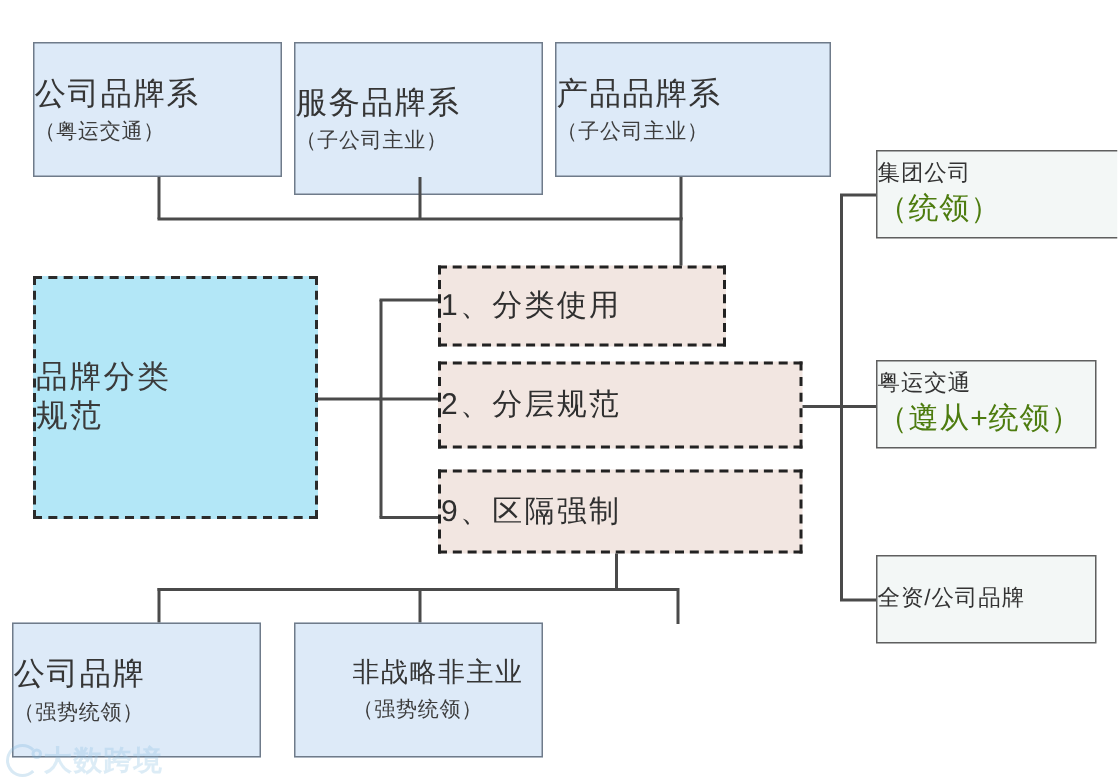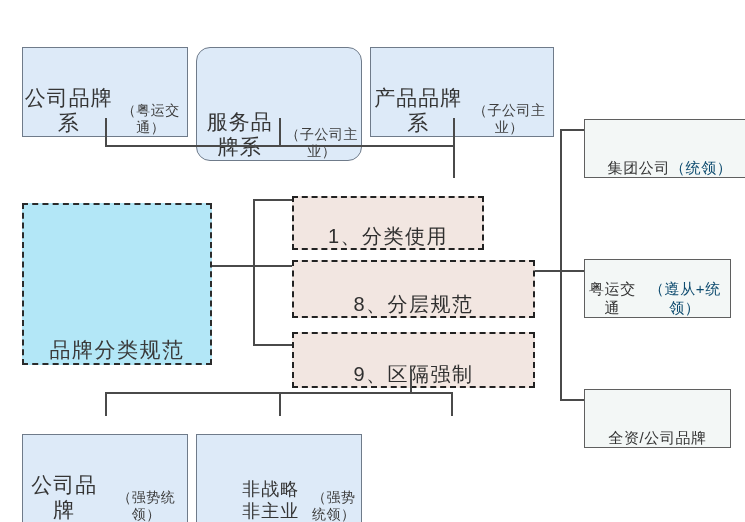--- a/index.html
+++ b/index.html
@@ -16,26 +16,25 @@
     position: relative;
     width: 745px;
     height: 522px;
     background: #ffffff;
     overflow: hidden;
   }
   .node {
     position: absolute;
     box-sizing: border-box;
     display: flex;
-    flex-direction: row;
-    align-items: flex-end;
+    flex-direction: column;
+    align-items: flex-start;
     justify-content: center;
     text-align: center;
     line-height: 1.22;
-    margin-top: 19px;
   }
   
   .node-blue {
     background: #ddeaf8;
     border: 1.6px solid #6f7b8a;
   }
   .node-blue .t1 {
     font-size: 21px;
     letter-spacing: 1px;
     color: #353535;
@@ -70,23 +69,23 @@
   .node-gray {
     background: #f3f7f6;
     border: 1.6px solid #5f5f5f;
   }
   .node-gray .t1 {
     font-size: 15px;
     letter-spacing: 0.6px;
     color: #333333;
   }
   .node-gray .t2 {
-    font-size: 15px;
+    font-size: 20px;
     letter-spacing: 0.6px;
-    color: #0c4a6e;
+    color: #4d7c0f;
     margin-top: 2px;
   }
   
   .conn {
     position: absolute;
     background: #4a4a4a;
   }
   .conn.h { height: 1.7px; }
   .conn.v { width: 1.7px; }
   
@@ -131,21 +130,21 @@
 </head>
 <body>
 
 <div id="canvas">
 
   <div class="node node-blue" style="left:22px; top:28px; width:166px; height:90px;">
     <div class="t1">公司品牌系</div>
     <div class="t2">（粤运交通）</div>
   </div>
 
-  <div class="node node-blue" style="left:196px; top:28px; width:166px; height:114px;border-radius:14px;">
+  <div class="node node-blue" style="left:196px; top:28px; width:166px; height:102px;">
     <div class="t1">服务品牌系</div>
     <div class="t2">（子公司主业）</div>
   </div>
 
   <div class="node node-blue" style="left:370px; top:28px; width:184px; height:90px;">
     <div class="t1">产品品牌系</div>
     <div class="t2">（子公司主业）</div>
   </div>
 
   <div class="conn v" style="left:105px; top:118px; height:28px;"></div>
@@ -165,21 +164,21 @@
   <div class="conn v" style="left:253px; top:200px; height:145px;"></div>
   <div class="conn h" style="left:253px; top:199px; width:40px;"></div>
   <div class="conn h" style="left:253px; top:265px; width:40px;"></div>
   <div class="conn h" style="left:253px; top:344px; width:40px;"></div>
 
   <div class="node node-pink" style="left:292px; top:177px; width:192px; height:54px;">
     <div class="t1">1、分类使用</div>
   </div>
 
   <div class="node node-pink" style="left:292px; top:241px; width:243px; height:58px;">
-    <div class="t1">8、分层规范</div>
+    <div class="t1">2、分层规范</div>
   </div>
 
   <div class="node node-pink" style="left:292px; top:313px; width:243px; height:56px;">
     <div class="t1">9、区隔强制</div>
   </div>
 
   <div class="conn h" style="left:535px; top:270px; width:26px;"></div>
   <div class="conn v" style="left:560px; top:130px; height:270px;"></div>
   <div class="conn h" style="left:560px; top:129px; width:25px;"></div>
   <div class="conn h" style="left:560px; top:270px; width:25px;"></div>
@@ -198,25 +197,29 @@
   <div class="node node-gray" style="left:584px; top:370px; width:147px; height:59px;">
     <div class="t1">全资/公司品牌</div>
   </div>
 
   <div class="conn v" style="left:410px; top:369px; height:24px;"></div>
   <div class="conn h" style="left:105px; top:392px; width:347px;"></div>
   <div class="conn v" style="left:105px; top:392px; height:24px;"></div>
   <div class="conn v" style="left:279px; top:392px; height:24px;"></div>
   <div class="conn v" style="left:451px; top:392px; height:24px;"></div>
 
-  <div class="node node-blue" style="left:22px; top:415px; width:166px; height:90px;">
+  <div class="node node-blue" style="left:8px; top:415px; width:166px; height:90px;">
     <div class="t1">公司品牌</div>
     <div class="t2">（强势统领）</div>
   </div>
 
   <div class="node node-blue" style="left:196px; top:415px; width:166px; height:90px;padding-left:38px;">
     <div class="t1" style="font-size:18px;">非战略非主业</div>
     <div class="t2">（强势统领）</div>
   </div>
 
 
+  <div id="watermark">
+    <span class="wm-logo"></span>
+    <span class="wm-text">大数跨境</span>
+  </div>
 
 </div>
 
 </body></html>

